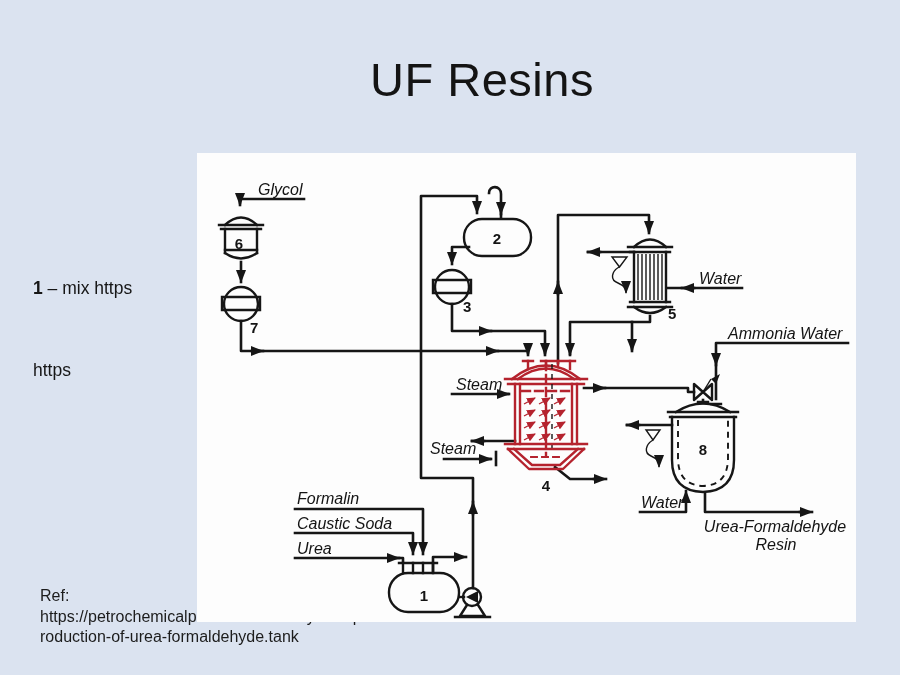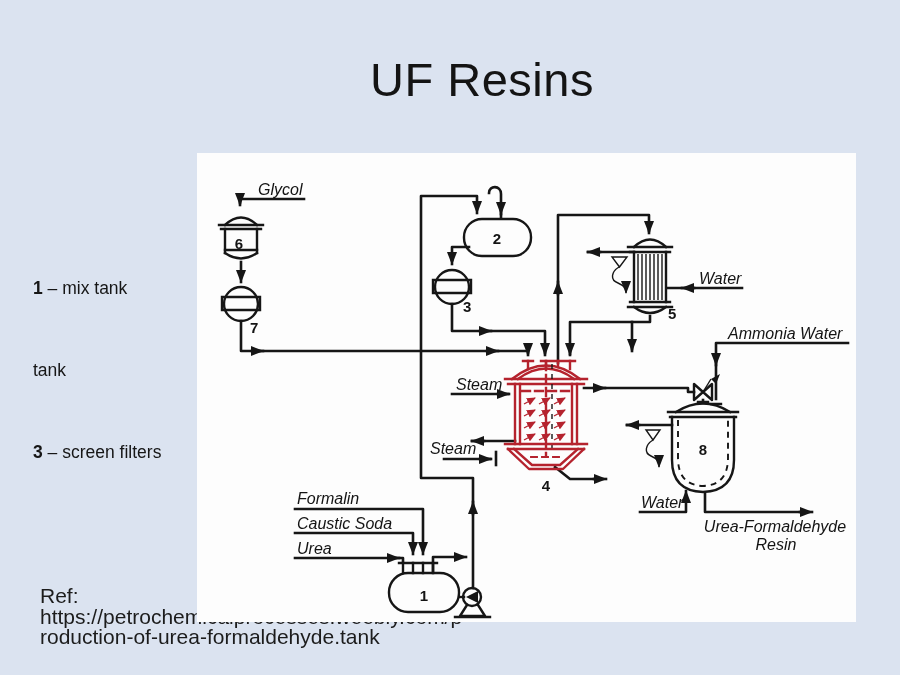--- a/index.html
+++ b/index.html
@@ -4,42 +4,41 @@
 <style>
   :root{ --bg:#dbe3f0; --panel:#fdfdfd; --ink:#161616; --red:#b5232e; }
   html,body{margin:0;padding:0;}
   body{width:900px;height:675px;position:relative;overflow:hidden;background:var(--bg);
        font-family:"Liberation Sans",sans-serif;color:var(--ink);}
   .title{position:absolute;left:0;top:52px;width:900px;text-align:center;
          font-size:47px;font-weight:400;letter-spacing:0.5px;color:#141414;margin-left:32px;}
   .panel{position:absolute;left:197px;top:153px;width:659px;height:469px;background:var(--panel);}
   .lg{position:absolute;left:33px;top:221px;font-size:17.5px;line-height:27.2px;white-space:pre;}
   .lg b{font-weight:700;}
-  .ref{position:absolute;left:40px;top:586px;font-size:21px;line-height:20.5px;color:#1c1c1c;}
+  .ref{position:absolute;left:40px;top:586px;font-size:16px;line-height:20.5px;color:#1c1c1c;}
   svg{position:absolute;left:197px;top:153px;}
   svg text{font-family:"Liberation Sans",sans-serif;fill:#141414;}
   .lab{font-size:16px;font-style:italic;}
   .num{font-size:15px;font-weight:700;}
   .p,.eq{fill:none;stroke:var(--ink);stroke-width:2.6px;stroke-linejoin:round;stroke-linecap:square;}
   .eq{stroke-width:2.4px;}
   .thin{fill:none;stroke:var(--ink);stroke-width:1.4px;}
   .rd{stroke:var(--red);}
   .dash{stroke-dasharray:8 5;}
   .dash2{stroke-dasharray:6 5;stroke-width:1.9px;}
   .fillb{fill:var(--ink);stroke:none;}
 </style>
 </head>
 <body>
 
 <div class="title">UF Resins</div>
 
 <div class="lg">
-  <div><b>1</b><span> – mix tank</span></div>
-  <div><b></b><span>tank</span></div>
-  <div><b>3</b><span> – screen filters</span></div>
+  <div><b>1</b><span> – mix https</span></div>
+  <div><b></b><span>https</span></div>
   
   
   
   
   
   
 </div>
 
 <div class="ref">
   <div>Ref:</div>

